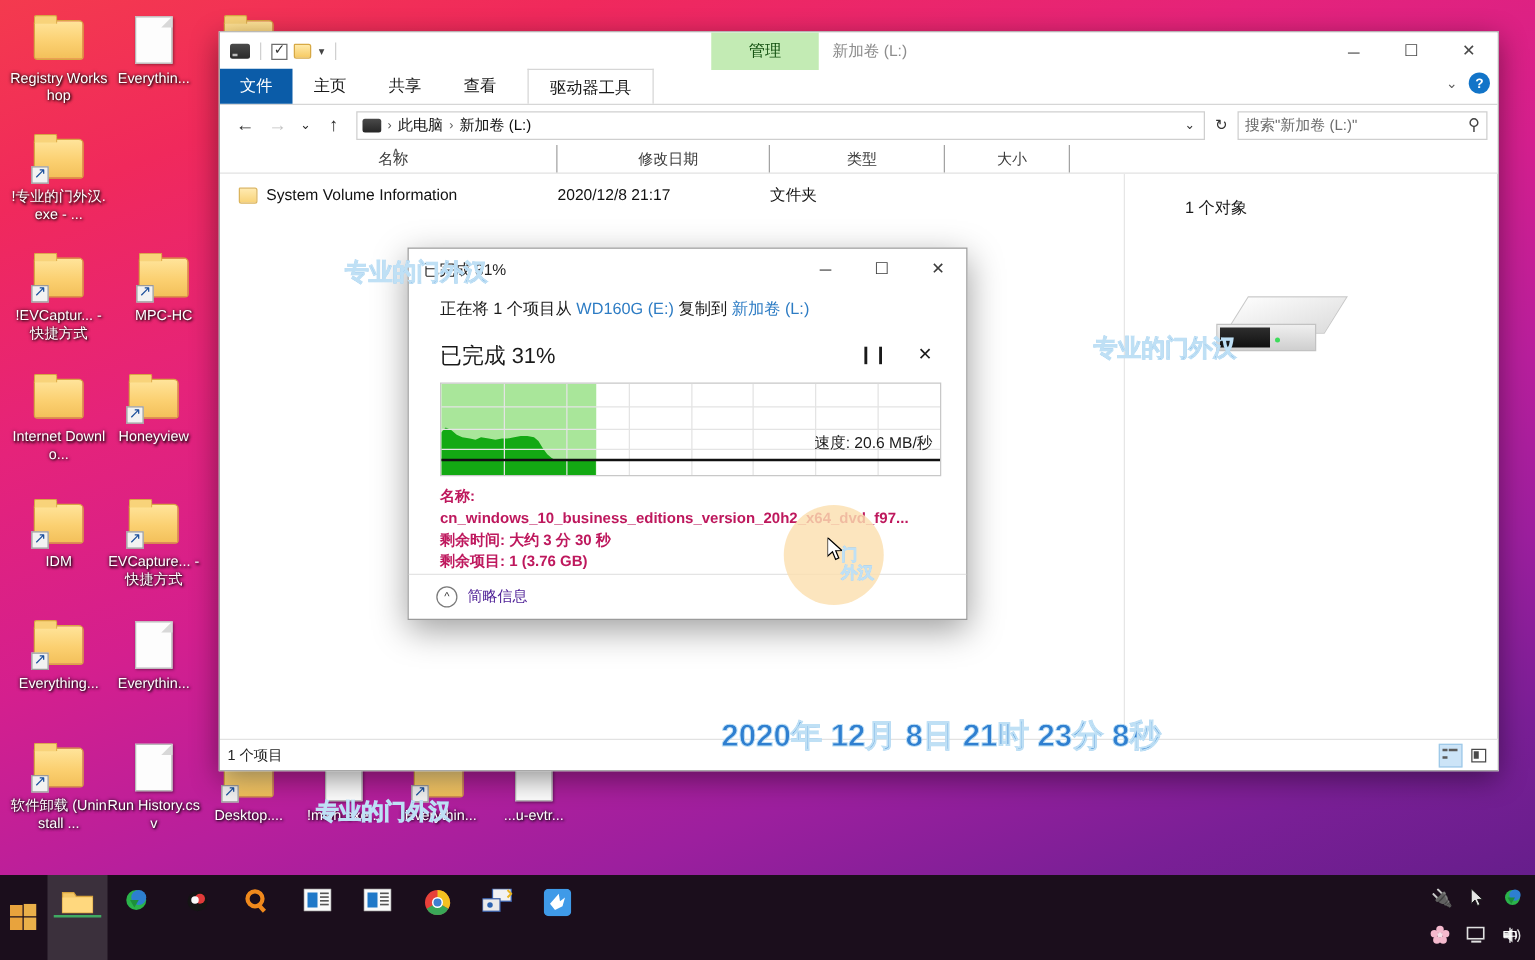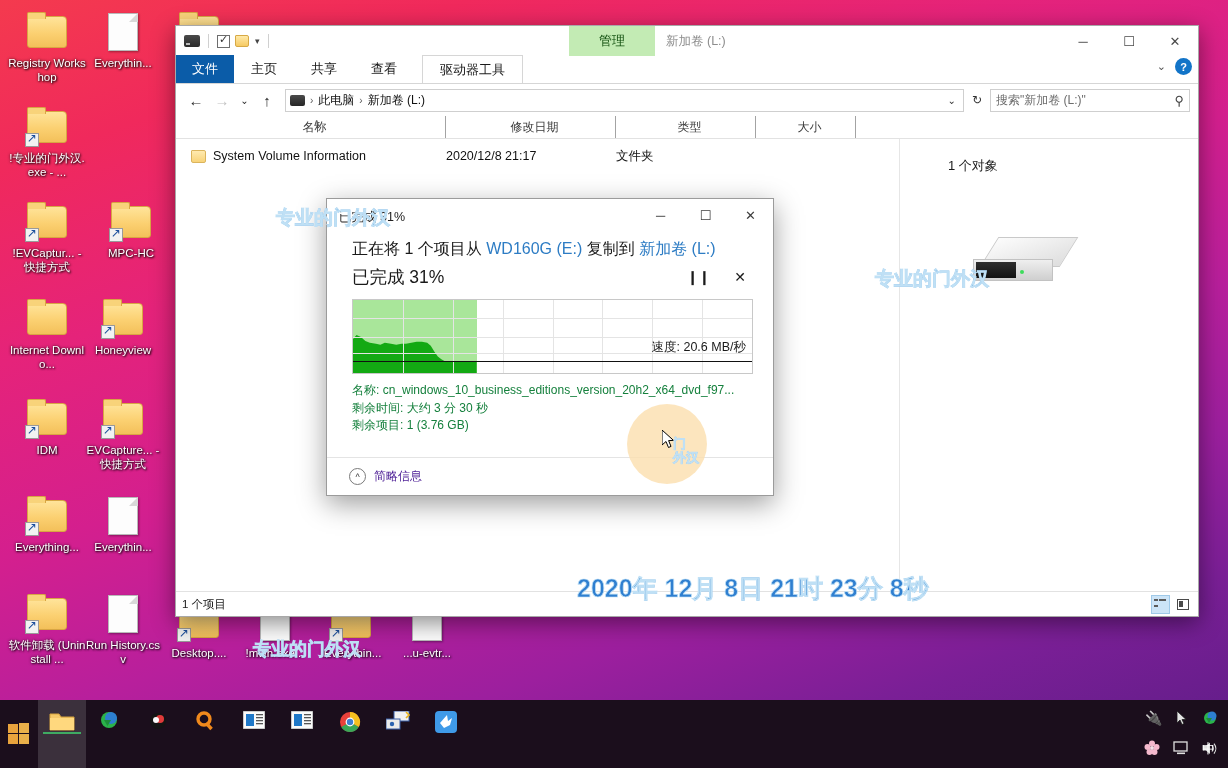--- a/index.html
+++ b/index.html
@@ -209,42 +209,42 @@
     box-shadow:0 8px 26px rgba(0,0,0,.38);
     display:flex; flex-direction:column;
   }
   .dlg-title {
     height:36px; display:flex; align-items:center; position:relative;
   }
   .dlg-title .t { padding-left:12px; font-size:12.5px; color:#222; }
   .dlg-wbtns { position:absolute; right:0; top:0; display:flex; }
   .dlg-wbtn { width:45px;height:32px;display:flex;align-items:center;justify-content:center;font-size:13px;color:#3c3c3c;}
   .dlg-body { padding:4px 20px 0 25px; flex:1; }
-  .line1 { font-size:16px; color:#1a1a1a; margin-bottom:5px; }
+  .line1 { font-size:13px; color:#1a1a1a; margin-bottom:16px; }
   .lnk { color:#2d7cc4; }
   .pct-row { display:flex; align-items:center; margin-bottom:10px; }
   .pct { font-size:17.5px; color:#1a1a1a; }
   .pct-btns { margin-left:auto; display:flex; align-items:center; gap:24px; padding-right:7px;}
   .pbtn { font-size:14px; color:#1a1a1a; font-weight:bold; cursor:default;}
   .graph {
     height:75px; border:1px solid #c8c8c8; position:relative; background:#fff;
     overflow:hidden;
   }
   .grid-v { position:absolute; top:0; bottom:0; width:1px; background:#e4e4e4; }
   .grid-h { position:absolute; left:0; right:0; height:1px; background:#e4e4e4; }
   .progfill {
     position:absolute; left:0; top:0; bottom:0; width:31%;
     background:#a9e69a;
   }
   .speedarea { position:absolute; left:0; top:0; width:31%; height:100%; }
   .baseline { position:absolute; left:0; right:0; bottom:11px; height:1.5px; background:#111; }
   .speedlbl {
     position:absolute; right:6px; bottom:17px; font-size:12.5px; color:#1a1a1a;
   }
-  .infos { padding-top:8px; font-size:12px; color:#15803d; line-height:17.5px; }
+  .infos { padding-top:8px; font-size:12px; color:#be185d; line-height:17.5px;font-weight:bold; }
   .dlg-foot {
     height:38px; border-top:1px solid #e4e4e4; display:flex; align-items:center;
     padding-left:22px; gap:8px;
   }
   .collapse-ic {
     width:17px;height:17px;border-radius:50%;border:1px solid #7a7a7a;
     display:flex;align-items:center;justify-content:center;font-size:9px;color:#333;
   }
   .foot-lbl { font-size:12px;color:#4c1d95; }
   

